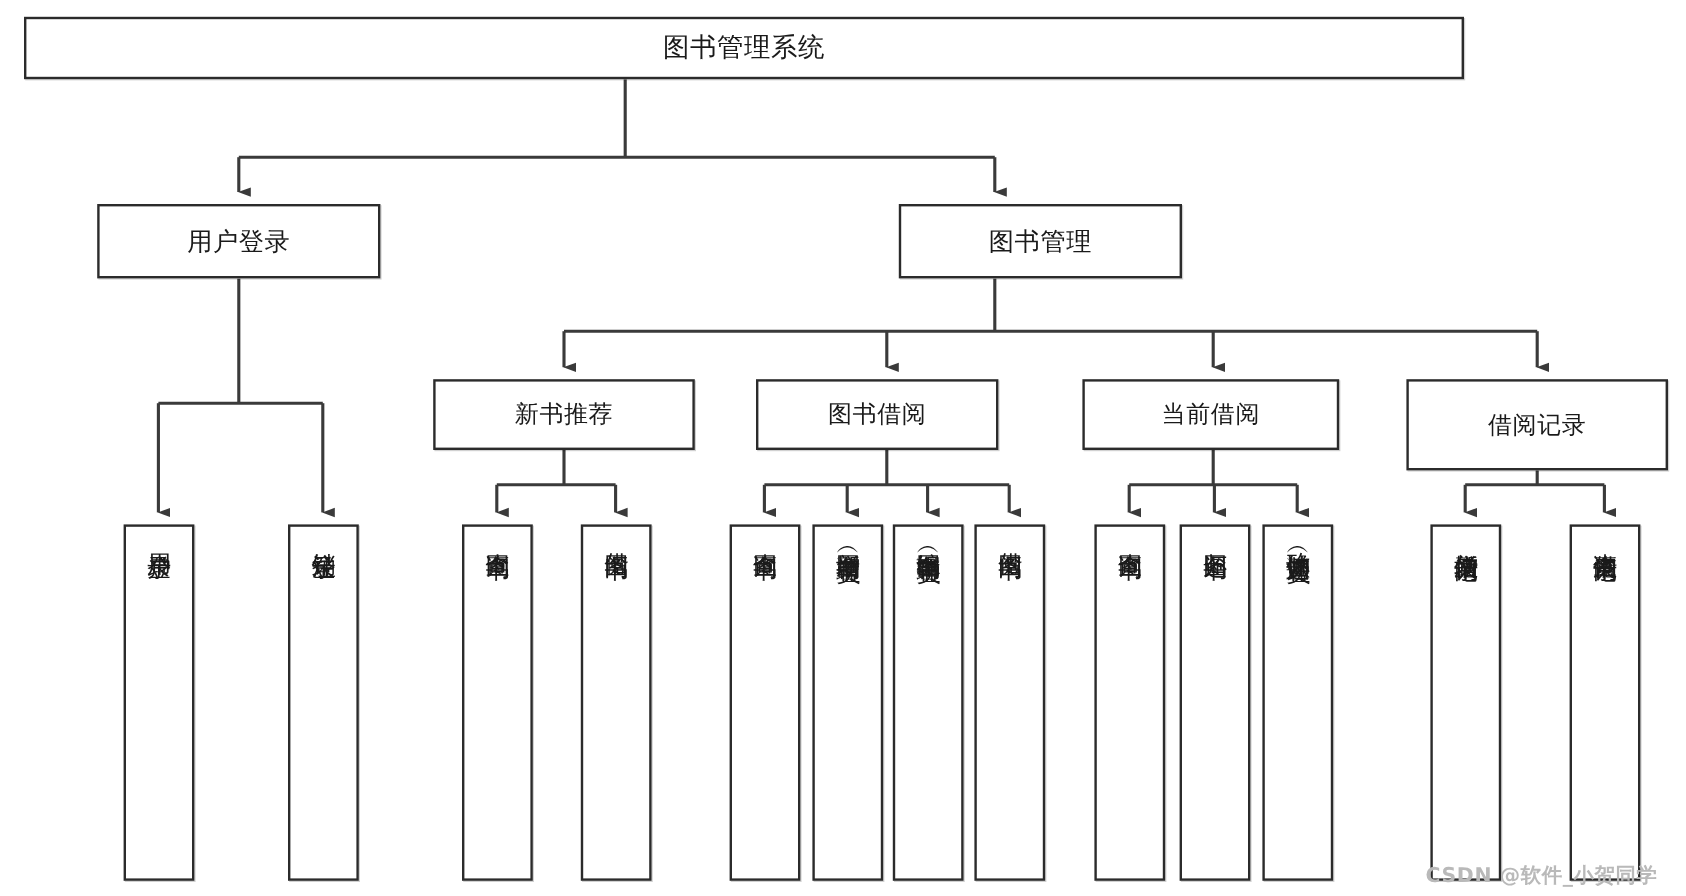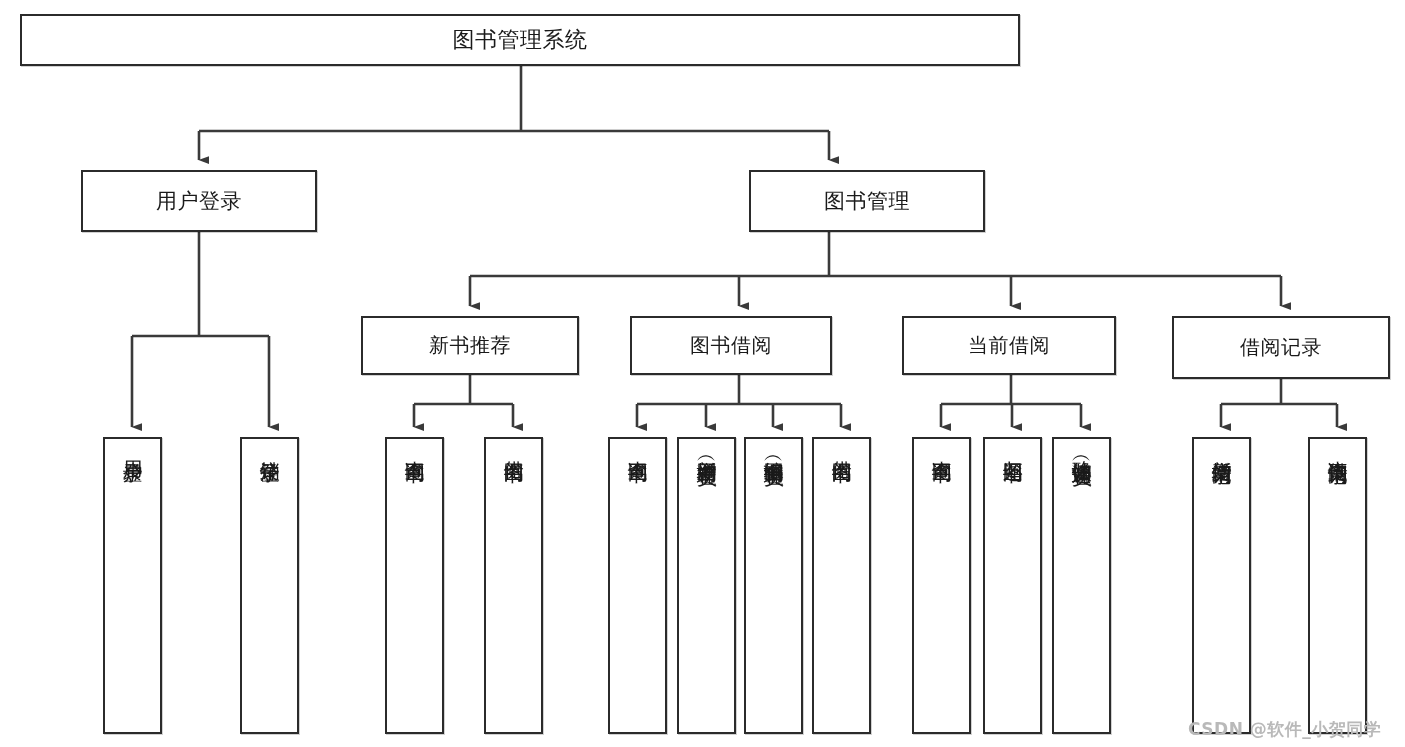--- a/index.html
+++ b/index.html
@@ -115,41 +115,41 @@
       <path d="M1012,404 L1012,427" marker-end="url(#arrowhead)"></path>
       <path d="M1081,404 L1081,427" marker-end="url(#arrowhead)"></path>
 
       <path d="M1281,375 L1281,404"></path>
       <path d="M1221,404 L1337,404"></path>
       <path d="M1221,404 L1221,427" marker-end="url(#arrowhead)"></path>
       <path d="M1337,404 L1337,427" marker-end="url(#arrowhead)"></path>
     </g>
   </svg>
 
-  <div class="node root-node" style="left: 20px; top: 14px; width: 1000px; height: 52px;">
+  <div class="node root-node" style="left: 20px; top: 14px; width: 1200px; height: 52px;">
     <span class="label">图书管理系统</span>
   </div>
 
   <div class="node lvl2-node" style="left: 81px; top: 170px; width: 236px; height: 62px;">
     <span class="label">用户登录</span>
   </div>
   <div class="node lvl2-node" style="left: 749px; top: 170px; width: 236px; height: 62px;">
     <span class="label">图书管理</span>
   </div>
 
   <div class="node lvl3-node" style="left: 361px; top: 316px; width: 218px; height: 59px;">
     <span class="label">新书推荐</span>
   </div>
   <div class="node lvl3-node" style="left: 630px; top: 316px; width: 202px; height: 59px;">
     <span class="label">图书借阅</span>
   </div>
   <div class="node lvl3-node" style="left: 902px; top: 316px; width: 214px; height: 59px;">
     <span class="label">当前借阅</span>
   </div>
-  <div class="node lvl3-node" style="left: 1172px; top: 316px; width: 218px; height: 63px;">
+  <div class="node lvl3-node" style="left: 1172px; top: 316px; width: 218px; height: 76px;">
     <span class="label">借阅记录</span>
   </div>
 
   <div class="node leaf-node" style="left: 103px; top: 437px; width: 59px; height: 297px;">
     <span class="label">用户登录</span>
   </div>
   <div class="node leaf-node" style="left: 240px; top: 437px; width: 59px; height: 297px;">
     <span class="label">注销登录</span>
   </div>
   <div class="node leaf-node" style="left: 385px; top: 437px; width: 59px; height: 297px;">

